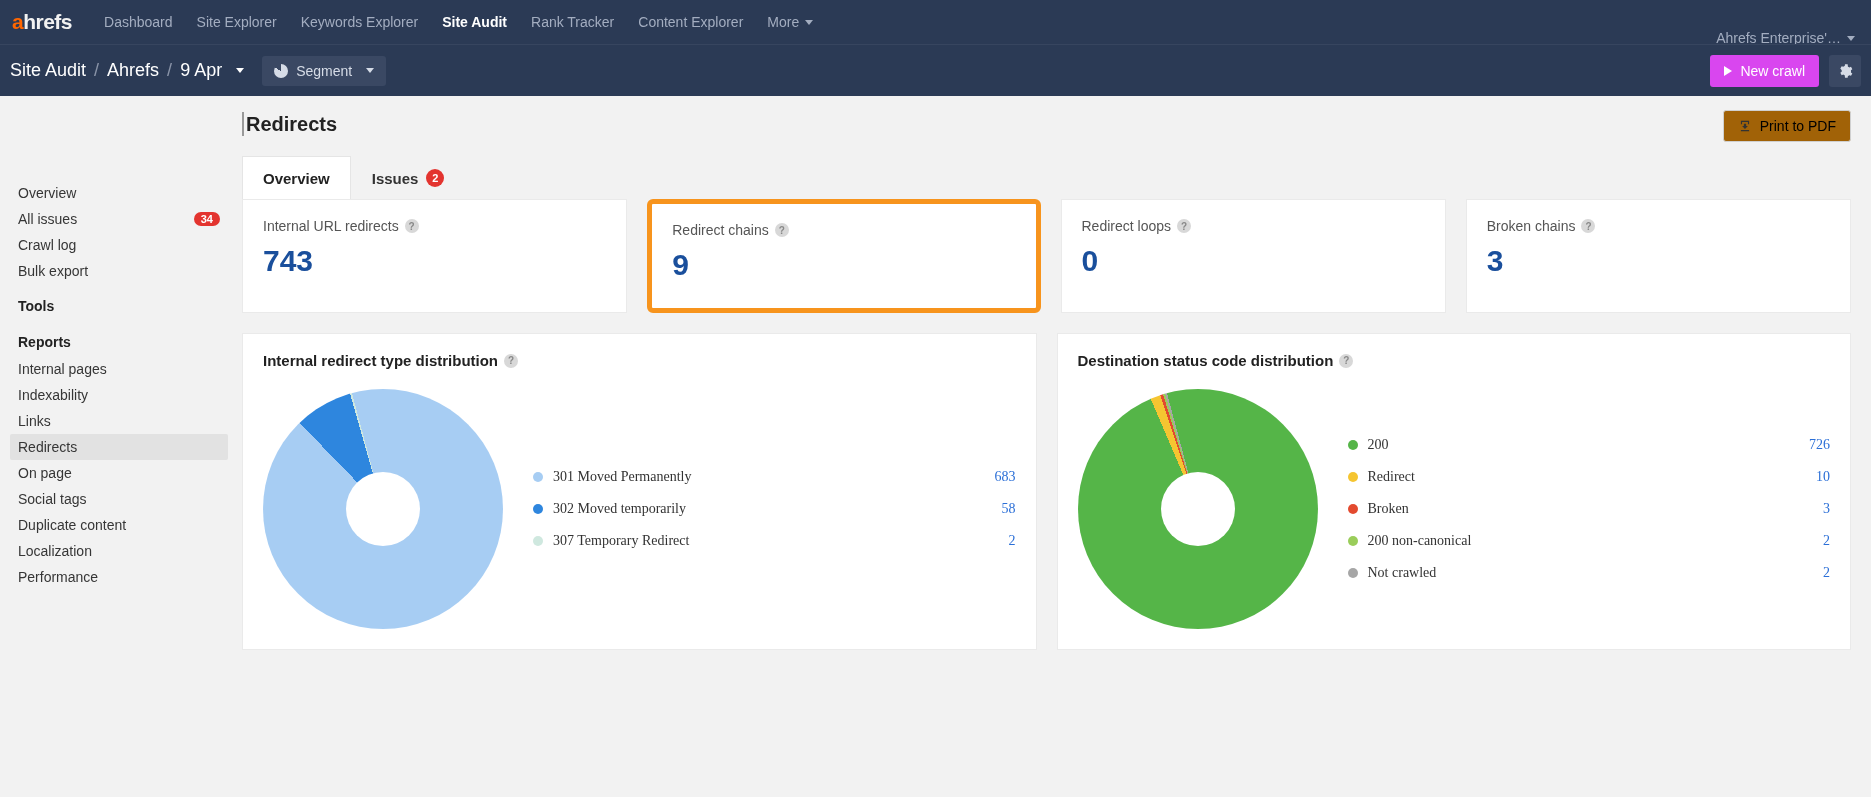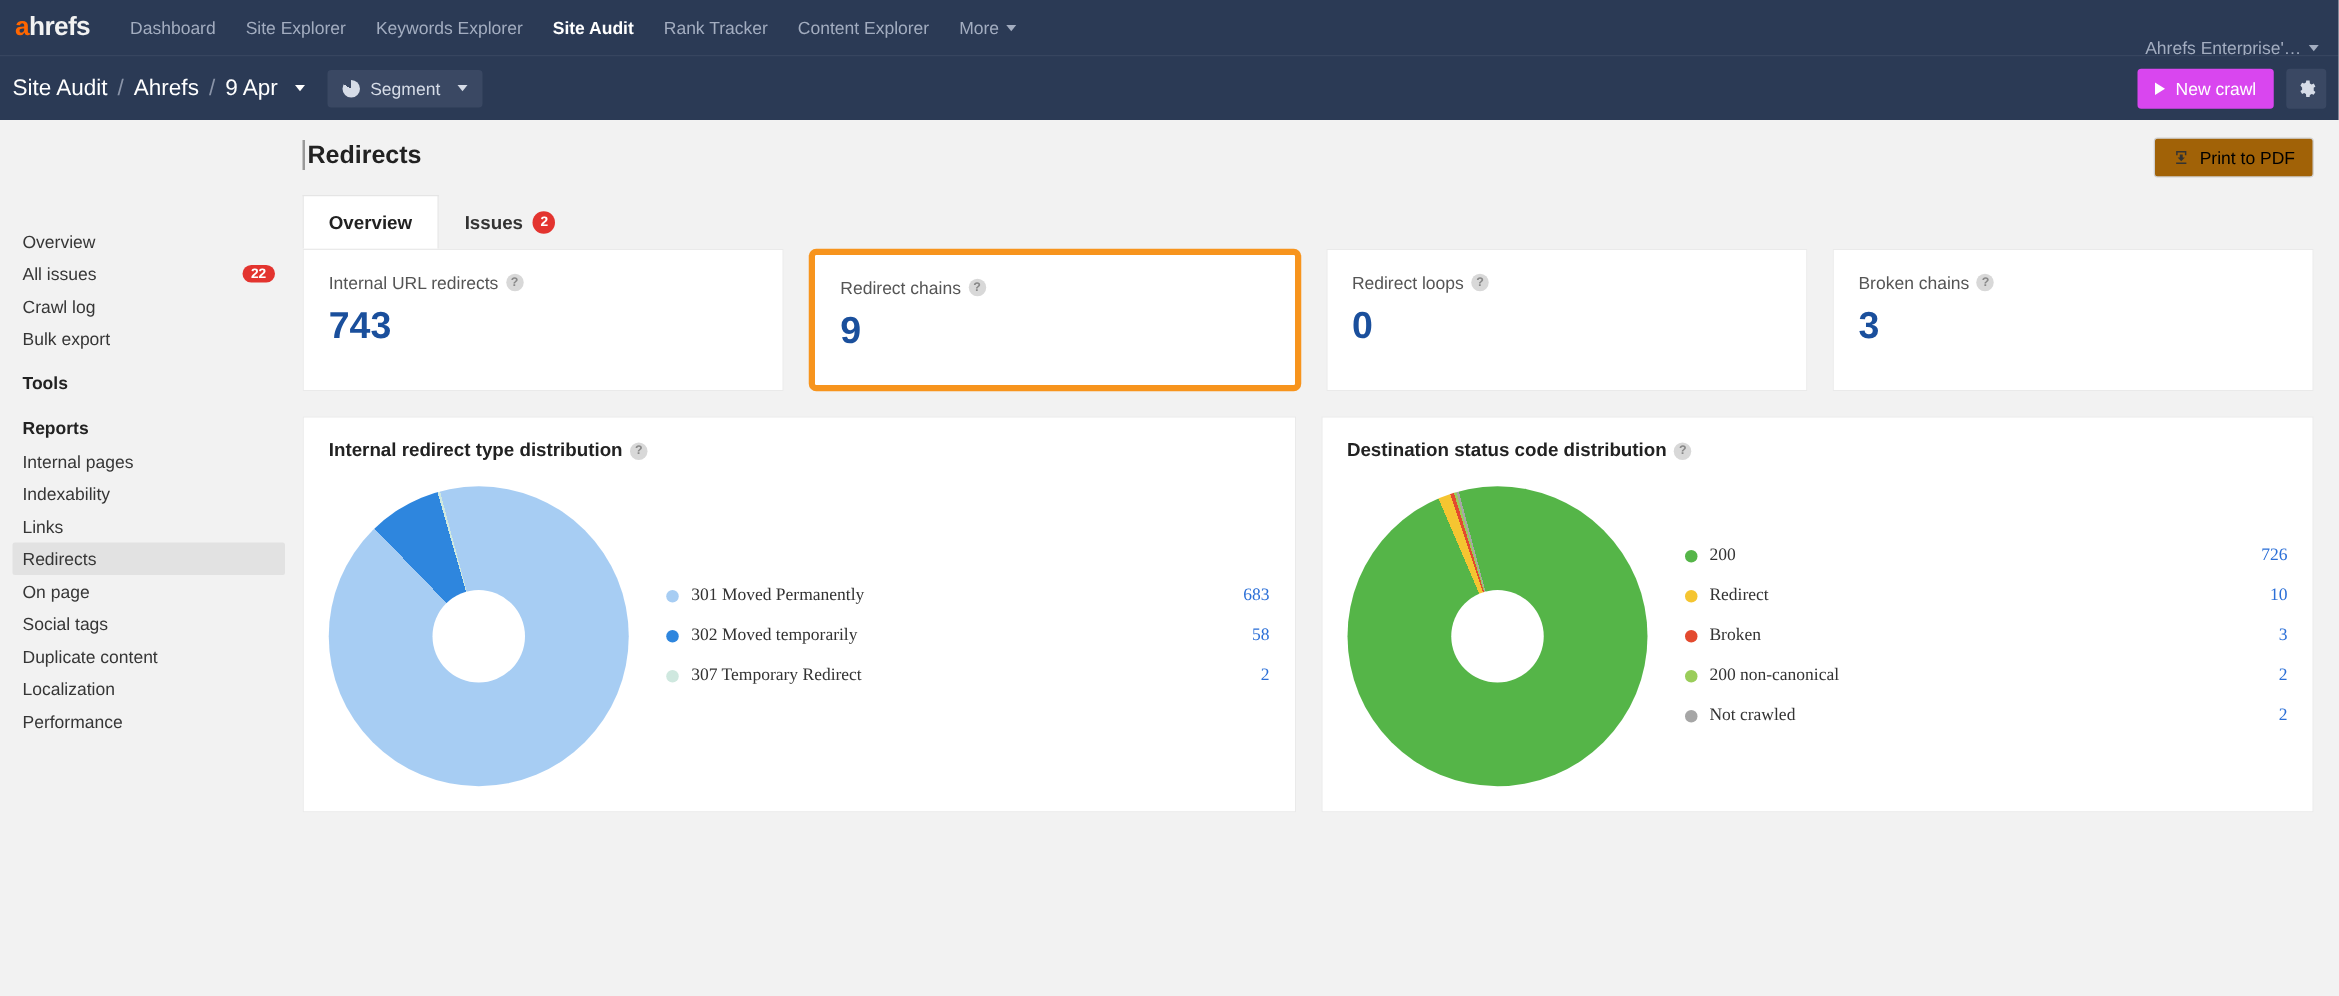--- a/index.html
+++ b/index.html
@@ -119,21 +119,21 @@
 </div>
 
 <div class="layout">
   <div class="sidebar">
     <div id="side-top">
         <div class="side-item">
           <span>Overview</span>
         </div>
         <div class="side-item">
           <span>All issues</span>
-          <span class="side-badge">22</span>
+          <span class="side-badge">34</span>
         </div>
         <div class="side-item">
           <span>Crawl log</span>
         </div>
         <div class="side-item">
           <span>Bulk export</span>
         </div>
       </div>
     <div class="side-head">Tools</div>
     <div class="side-head">Reports</div>

